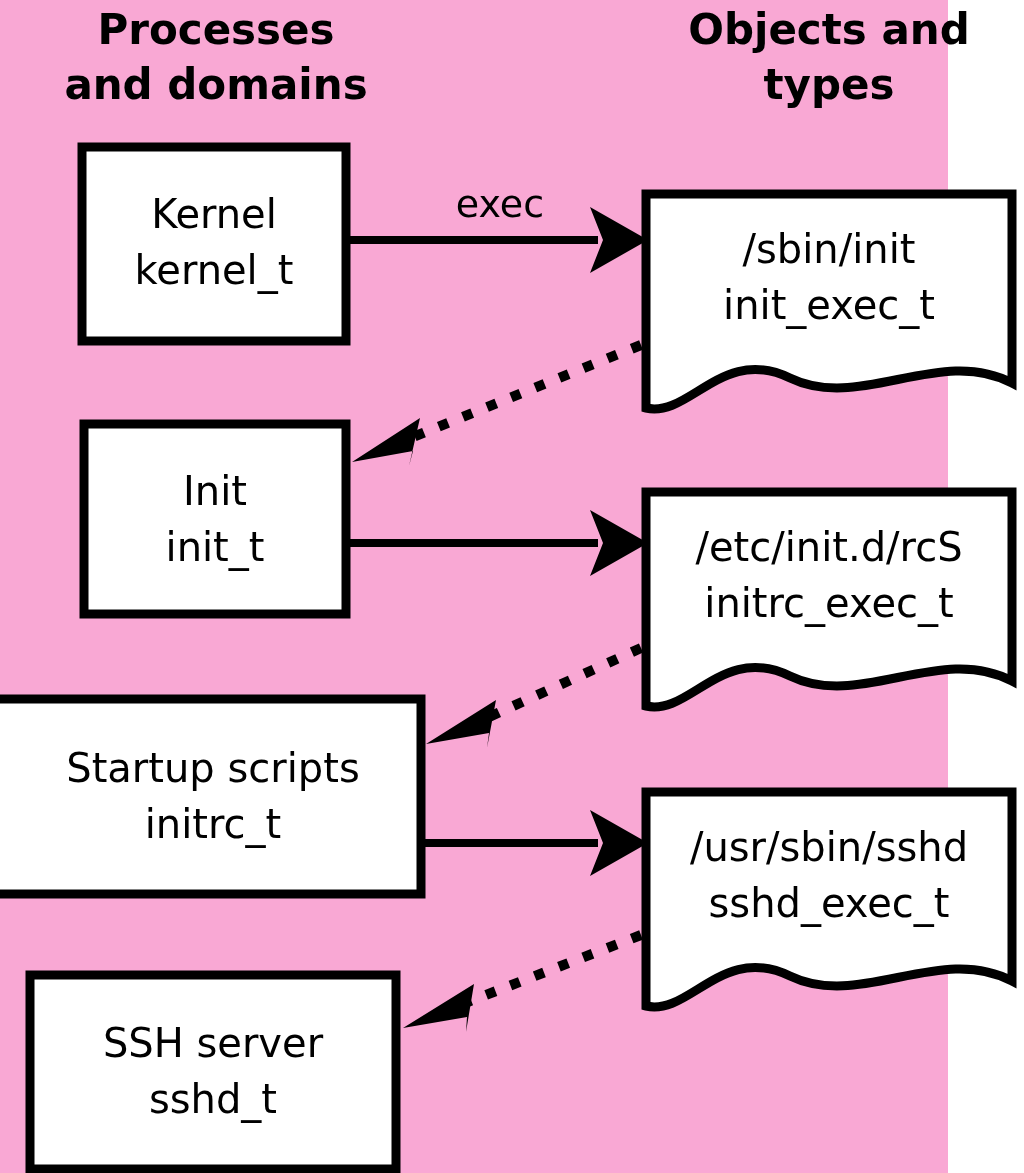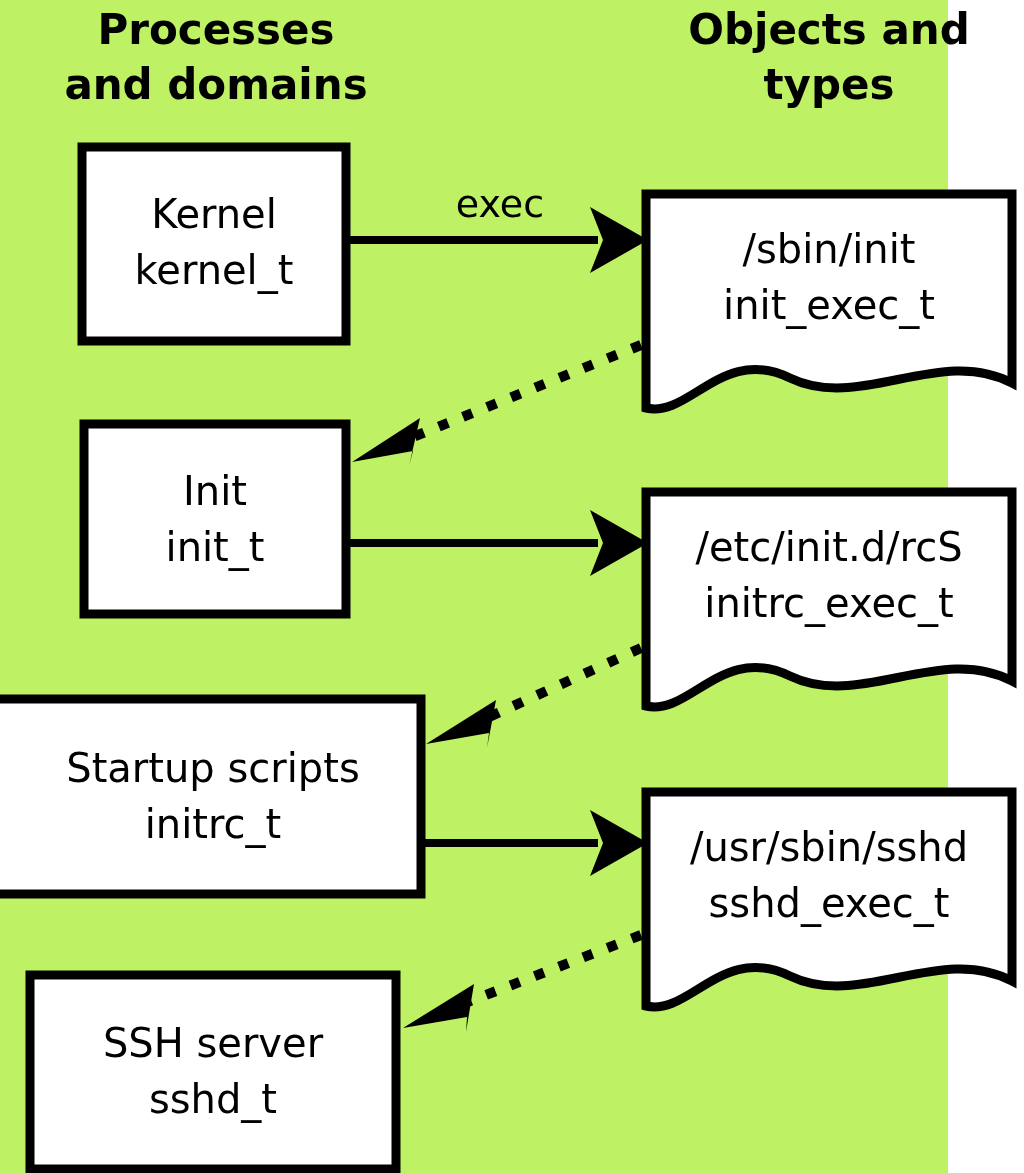--- a/index.html
+++ b/index.html
@@ -10,21 +10,21 @@
   body {
     width: 1024px;
     height: 1173px;
     overflow: hidden;
     font-family: "DejaVu Sans", sans-serif;
   }
   #diagram-root {
     position: relative;
     width: 948px;
     height: 1173px;
-    background: #bef264;
+    background: #f9a8d4;
   }
   svg.diagram {
     display: block;
     width: 1024px;
     height: 1173px;
   }
   .col-header {
     font-family: "DejaVu Sans", sans-serif;
     font-weight: bold;
     font-size: 42px;

